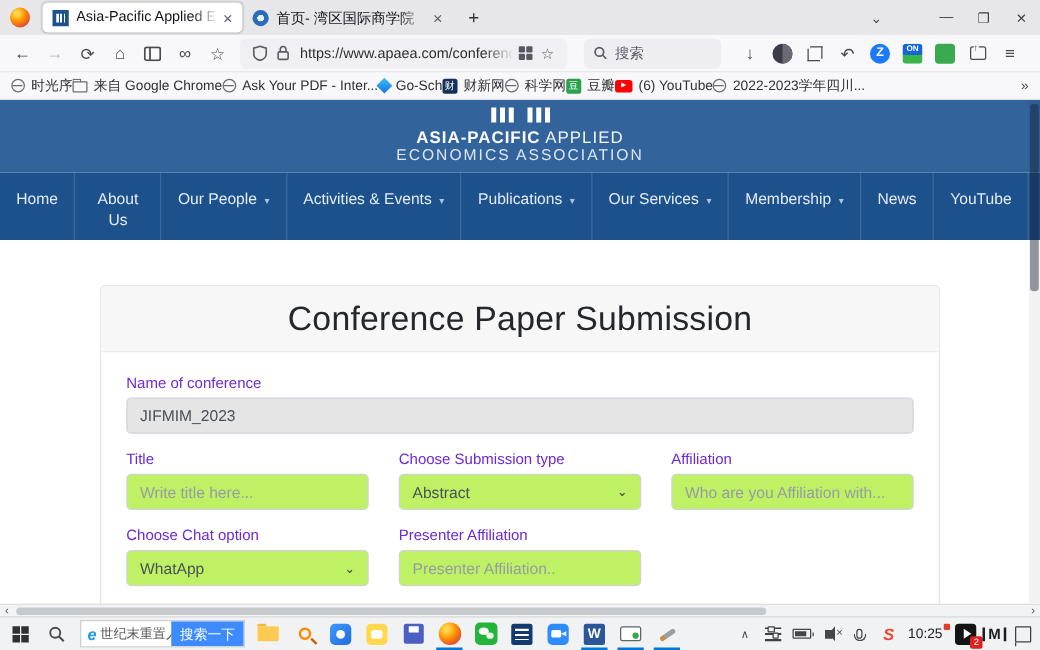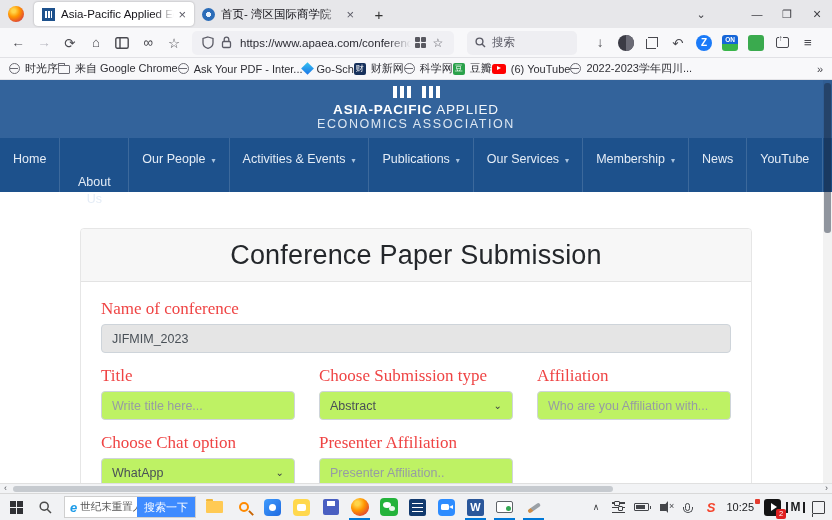--- a/index.html
+++ b/index.html
@@ -76,29 +76,29 @@
   .logo-bars { display:flex; gap:11px; margin-bottom:4px; }
   .bar-group { display:flex; gap:3px; }
   .lbar { width:4px; height:12px; background:#fff; }
   .brand1 { font-size:13.5px; letter-spacing:.8px; color:#f2f6fb; }
   .brand1 b { font-weight:bold; color:#fff; }
   .brand2 { font-size:12.5px; letter-spacing:1.6px; color:#dde7f2; }
 
   .snav { height:54px; background:#1D518C; display:flex; align-items:stretch; }
   .nitem { display:flex; align-items:flex-start; padding:13px 13px 0; border-right:1px solid rgba(255,255,255,.14);justify-content:flex-end; }
   .nitem .lab { font-size:12.5px; color:#e4ecf6; text-align:center; line-height:17px; white-space:nowrap; }
-  .nitem.wrap .lab { white-space:normal; width:42px;margin-top:23px; }
+  .nitem.wrap .lab { white-space:normal; width:42px; }
   .ncaret { font-size:8px; color:#aac3de; margin-left:6px; margin-top:5px; }
 
   .content { padding-top:36px; display:flex; justify-content:center; }
   .card { width:672px; border:1px solid #e6e6e6; border-radius:4px; background:#fff; }
   .card-h { background:#f7f7f7; border-bottom:1px solid #e3e3e3; height:53px; display:flex; align-items:center; justify-content:center; border-radius:4px 4px 0 0; }
   .card-h h1 { font-size:27px; font-weight:400; color:#24272b; letter-spacing:.2px; }
   .card-b { padding:17px 20px; }
-  .fld label { font-size:17px; color:#ef4444; display:block; margin-bottom:5px;font-family:Liberation Serif, serif; }
+  .fld label { font-size:12px; color:#6d28d9; display:block; margin-bottom:5px; }
   .inp { height:29px; width:100%; border:1px solid #ced4da; border-radius:4px; padding:0 10px; font-size:12.5px; color:#495057; background:#bef264; font-family:inherit; display:flex; align-items:center; }
   input.inp { display:block; }
   input.inp::placeholder { color:#969ca3; }
   .inp.disabled { background:#e5e5e5; color:#495057; }
   .grid3 { display:grid; grid-template-columns:1fr 1fr 1fr; column-gap:24px; margin-top:13px; }
   .sel { justify-content:space-between; }
   .sel .sc { color:#3c4045; font-size:10px; }
 
   
   .vscroll { position:absolute; right:0; top:0; width:9px; height:403px; background:rgba(0,0,0,.05); }

